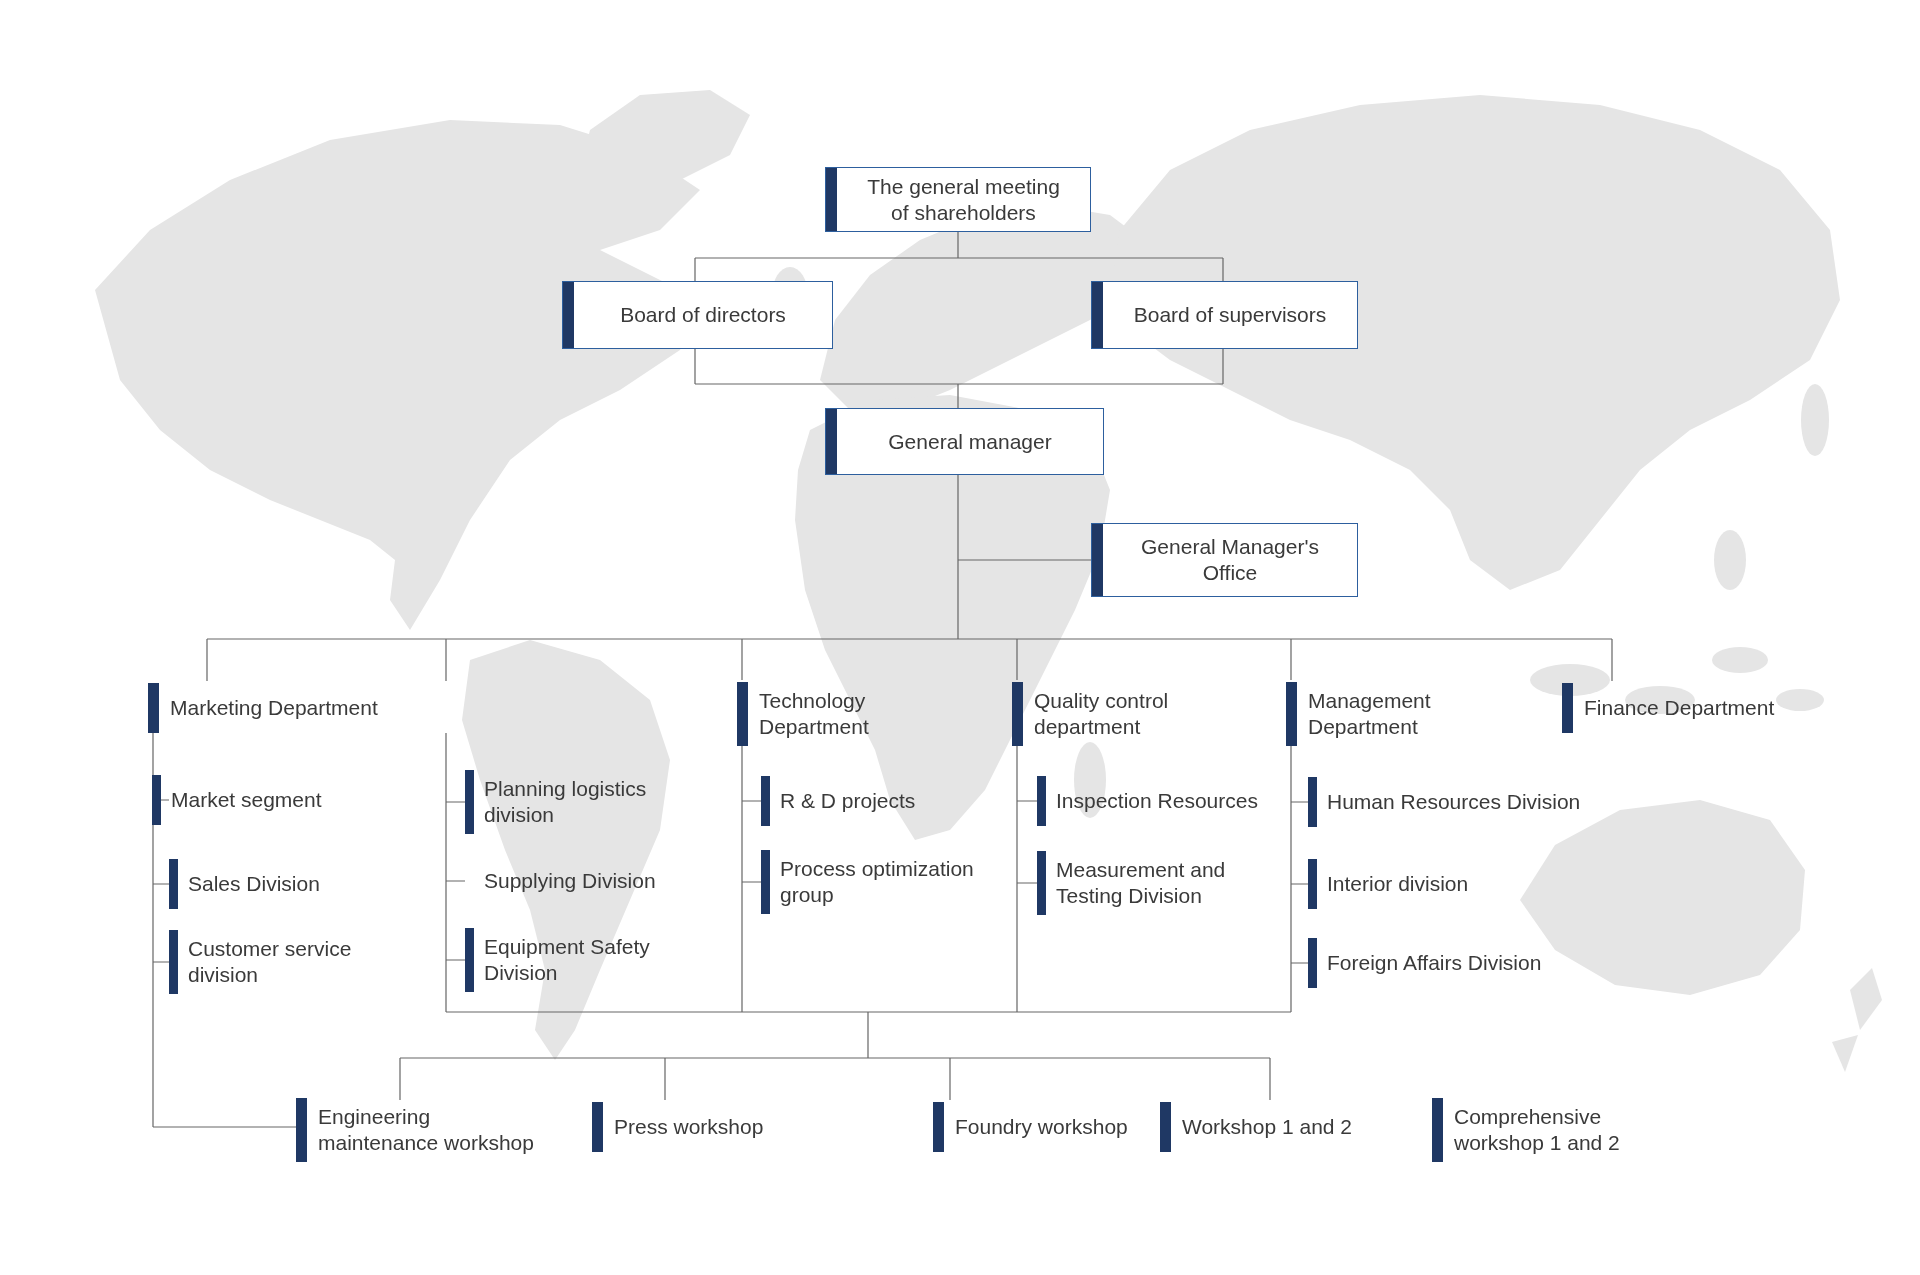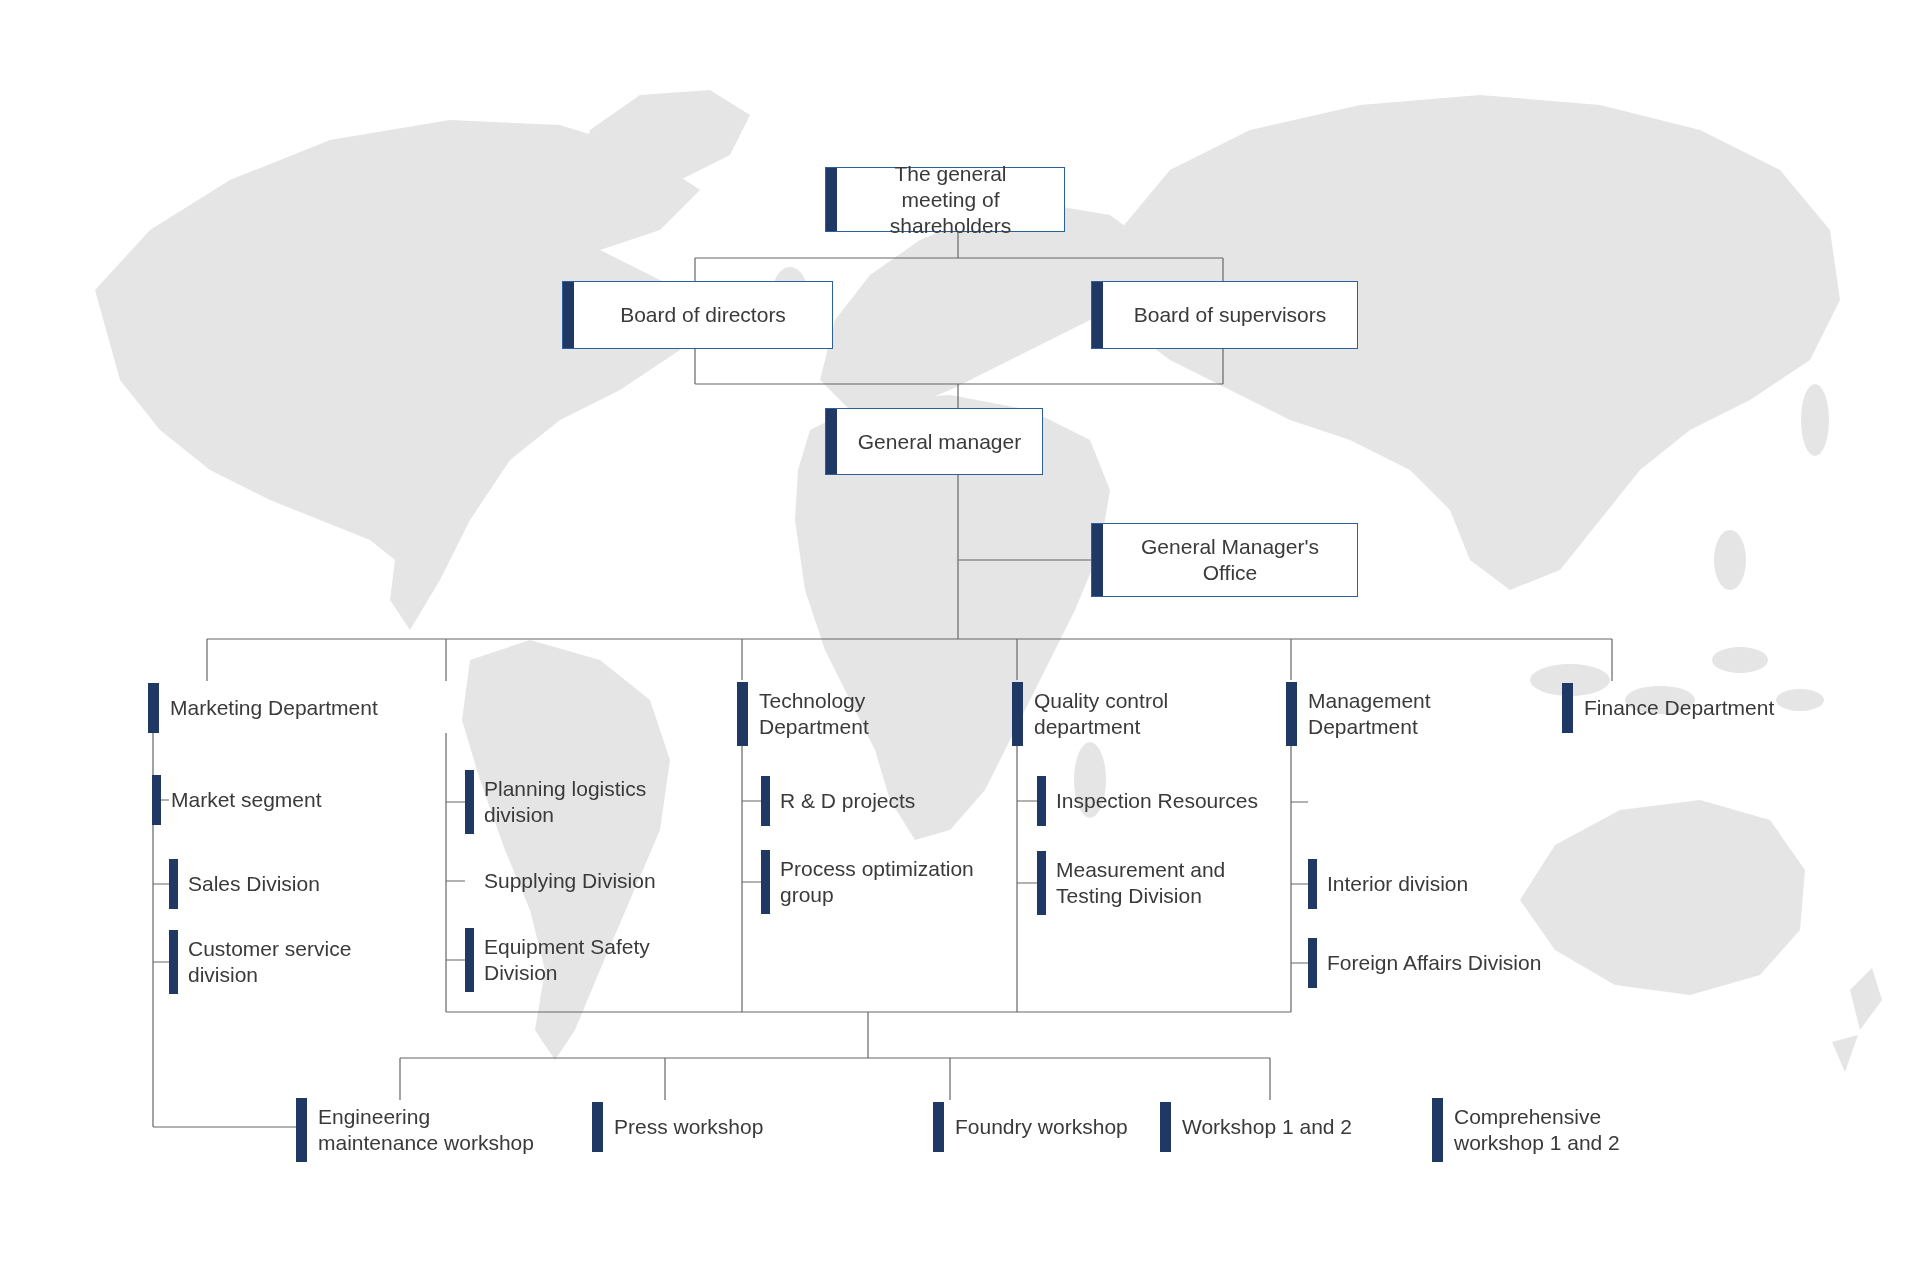--- a/index.html
+++ b/index.html
@@ -71,36 +71,36 @@
                M742,746 V1012 M742,801 H761 M742,882 H761
                M1017,746 V1012 M1017,801 H1037 M1017,883 H1037
                M1291,746 V1012 M1291,802 H1308 M1291,884 H1308 M1291,963 H1308
                M446,1012 H1291"></path>
 
       <path d="M868,1012 V1058 M400,1058 H1270
                M400,1058 V1100 M665,1058 V1100 M950,1058 V1100 M1270,1058 V1100"></path>
     </g>
   </svg>
 
-  <div class="node boxed" style="left:825px;top:167px;width:240px;height:65px;">
+  <div class="node boxed" style="left:825px;top:167px;width:266px;height:65px;">
     <span class="bar"></span>
     <span class="txt p22">The general meeting of shareholders</span>
   </div>
 
   <div class="node boxed" style="left:562px;top:281px;width:271px;height:68px;">
     <span class="bar"></span>
     <span class="txt nowrap">Board of directors</span>
   </div>
 
   <div class="node boxed" style="left:1091px;top:281px;width:267px;height:68px;">
     <span class="bar"></span>
     <span class="txt nowrap">Board of supervisors</span>
   </div>
 
-  <div class="node boxed" style="left:825px;top:408px;width:218px;height:67px;">
+  <div class="node boxed" style="left:825px;top:408px;width:279px;height:67px;">
     <span class="bar"></span>
     <span class="txt nowrap">General manager</span>
   </div>
 
   <div class="node boxed" style="left:1091px;top:523px;width:267px;height:74px;">
     <span class="bar"></span>
     <span class="txt p22">General Manager's Office</span>
   </div>
 
   <div class="node dept" style="left:148px;top:683px;">
@@ -161,20 +161,24 @@
 
   <div class="node sub" style="left:1037px;top:776px;">
     <span class="bar"></span>
     <span class="txt nowrap">Inspection Resources</span>
   </div>
   <div class="node sub" style="left:1037px;top:851px;">
     <span class="bar"></span>
     <span class="txt" style="width:190px;">Measurement and Testing Division</span>
   </div>
 
+  <div class="node sub" style="left:1308px;top:777px;">
+    <span class="bar"></span>
+    <span class="txt nowrap">Human Resources Division</span>
+  </div>
   <div class="node sub" style="left:1308px;top:859px;">
     <span class="bar"></span>
     <span class="txt nowrap">Interior division</span>
   </div>
   <div class="node sub" style="left:1308px;top:938px;">
     <span class="bar"></span>
     <span class="txt nowrap">Foreign Affairs Division</span>
   </div>
 
   <div class="node shop" style="left:296px;top:1098px;">

